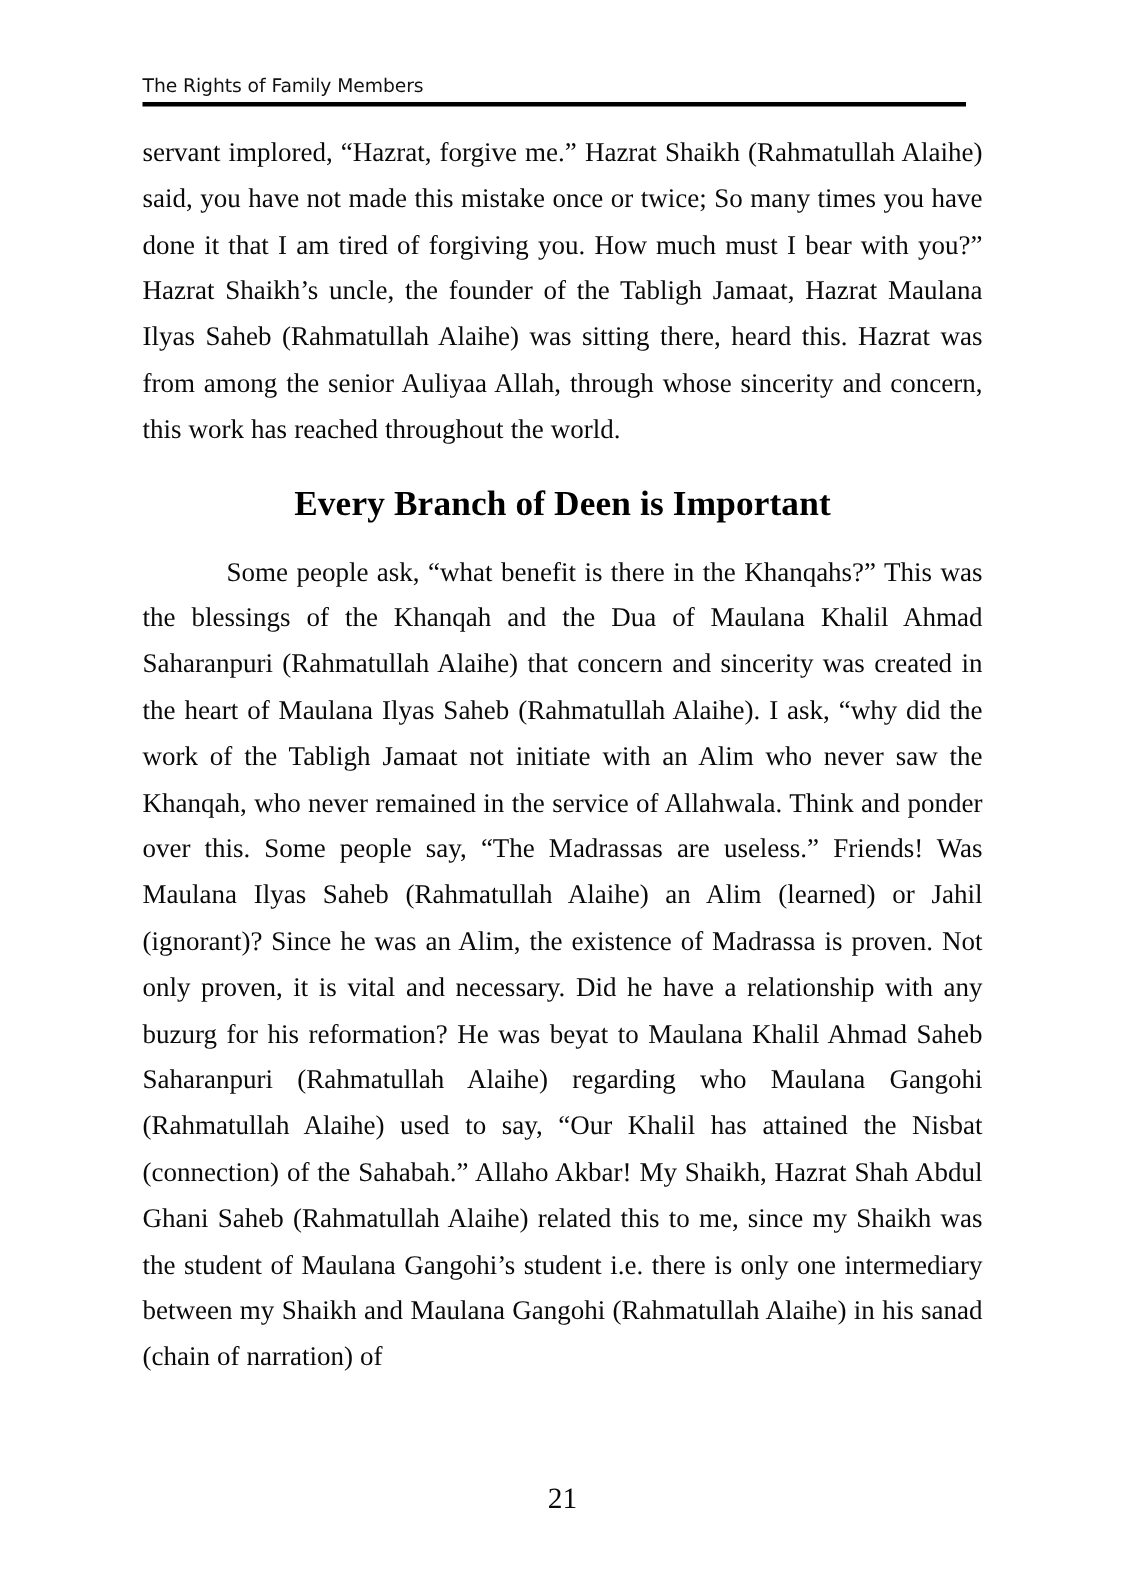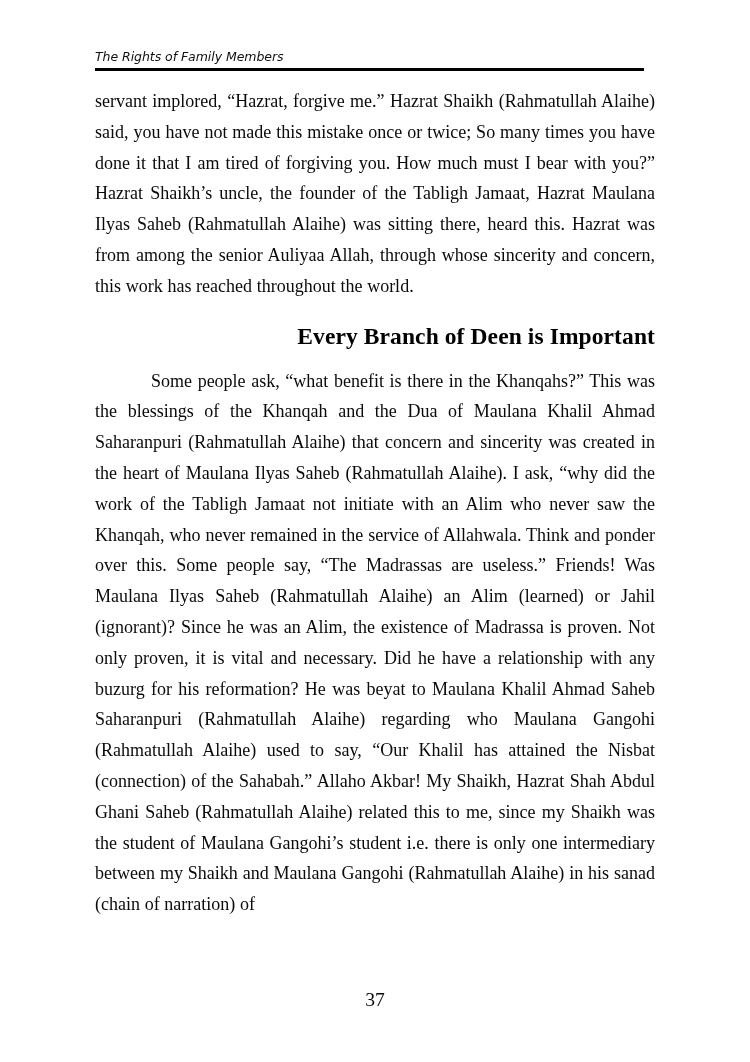--- a/index.html
+++ b/index.html
@@ -27,21 +27,20 @@
 
   
   .running-header {
     position: absolute;
     left: 95px;
     top: 49px;
     width: 549px;
   }
   .running-header-text {
     font-family: "DejaVu Sans", "Liberation Sans", sans-serif;
-    font-style: italic;
     font-size: 12.5px;
     font-weight: 400;
     letter-spacing: -0.05px;
     line-height: 15px;
     color: #111111;
     white-space: nowrap;
   }
   .header-rule {
     margin-top: 4px;
     width: 549px;
@@ -74,21 +73,21 @@
   }
 
   
   h2.section-heading {
     margin: 0;
     padding: 0;
     font-family: "Liberation Serif", "DejaVu Serif", serif;
     font-weight: 700;
     font-size: 23.5px;
     line-height: 30px;
-    text-align: right;
+    text-align: center;
     color: #000000;
     letter-spacing: 0.1px;
   }
 
   .gap-before-heading { height: 19px; }
   .gap-after-heading  { height: 15px; }
 
   
   .page-number {
     position: absolute;
@@ -119,15 +118,15 @@
     <div class="gap-before-heading"></div>
 
     <h2 class="section-heading">Every Branch of Deen is Important</h2>
 
     <div class="gap-after-heading"></div>
 
     <p class="body-para indented">Some people ask, “what benefit is there in the Khanqahs?” This was the blessings of the Khanqah and the Dua of Maulana Khalil Ahmad Saharanpuri (Rahmatullah Alaihe) that concern and sincerity was created in the heart of Maulana Ilyas Saheb (Rahmatullah Alaihe). I ask, “why did the work of the Tabligh Jamaat not initiate with an Alim who never saw the Khanqah, who never remained in the service of Allahwala. Think and ponder over this. Some people say, “The Madrassas are useless.” Friends! Was Maulana Ilyas Saheb (Rahmatullah Alaihe) an Alim (learned) or Jahil (ignorant)? Since he was an Alim, the existence of Madrassa is proven. Not only proven, it is vital and necessary. Did he have a relationship with any buzurg for his reformation? He was beyat to Maulana Khalil Ahmad Saheb Saharanpuri (Rahmatullah Alaihe) regarding who Maulana Gangohi (Rahmatullah Alaihe) used to say, “Our Khalil has attained the Nisbat (connection) of the Sahabah.” Allaho Akbar! My Shaikh, Hazrat Shah Abdul Ghani Saheb (Rahmatullah Alaihe) related this to me, since my Shaikh was the student of Maulana Gangohi’s student i.e. there is only one intermediary between my Shaikh and Maulana Gangohi (Rahmatullah Alaihe) in his sanad (chain of narration) of</p>
 
   </div>
 
-  <div class="page-number">37</div>
+  <div class="page-number">21</div>
 
 </div>
 
 </body></html>

